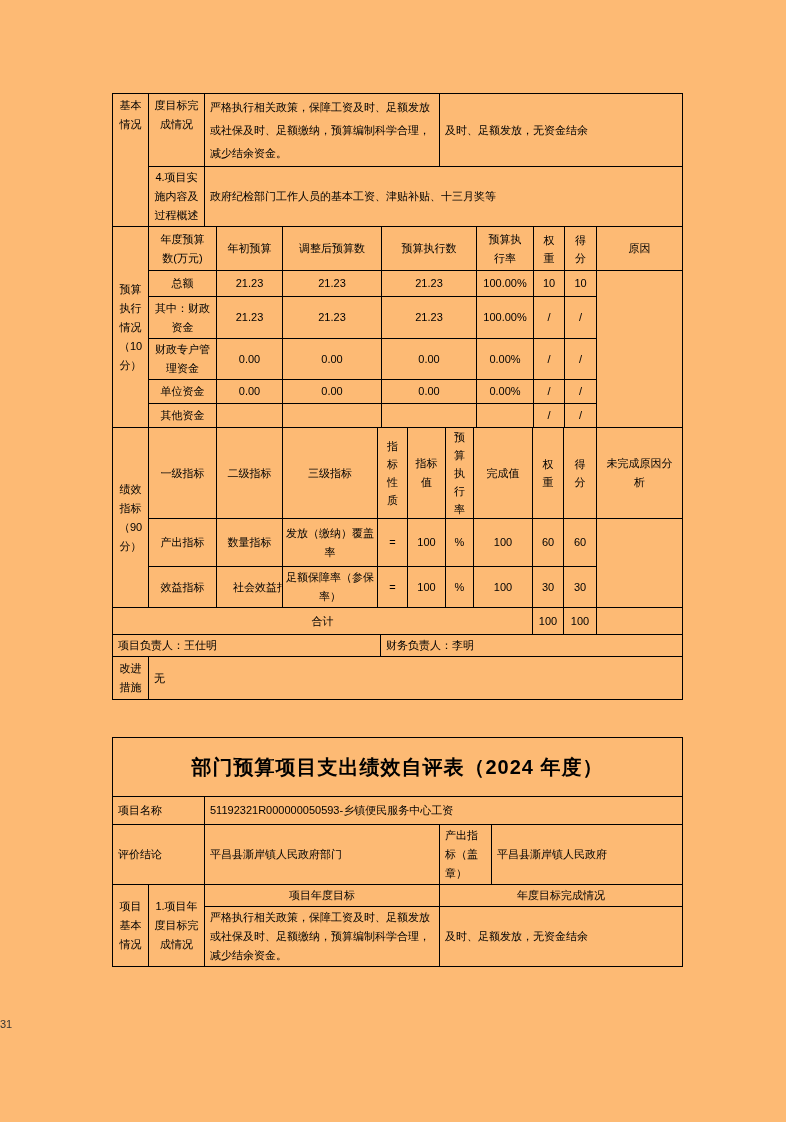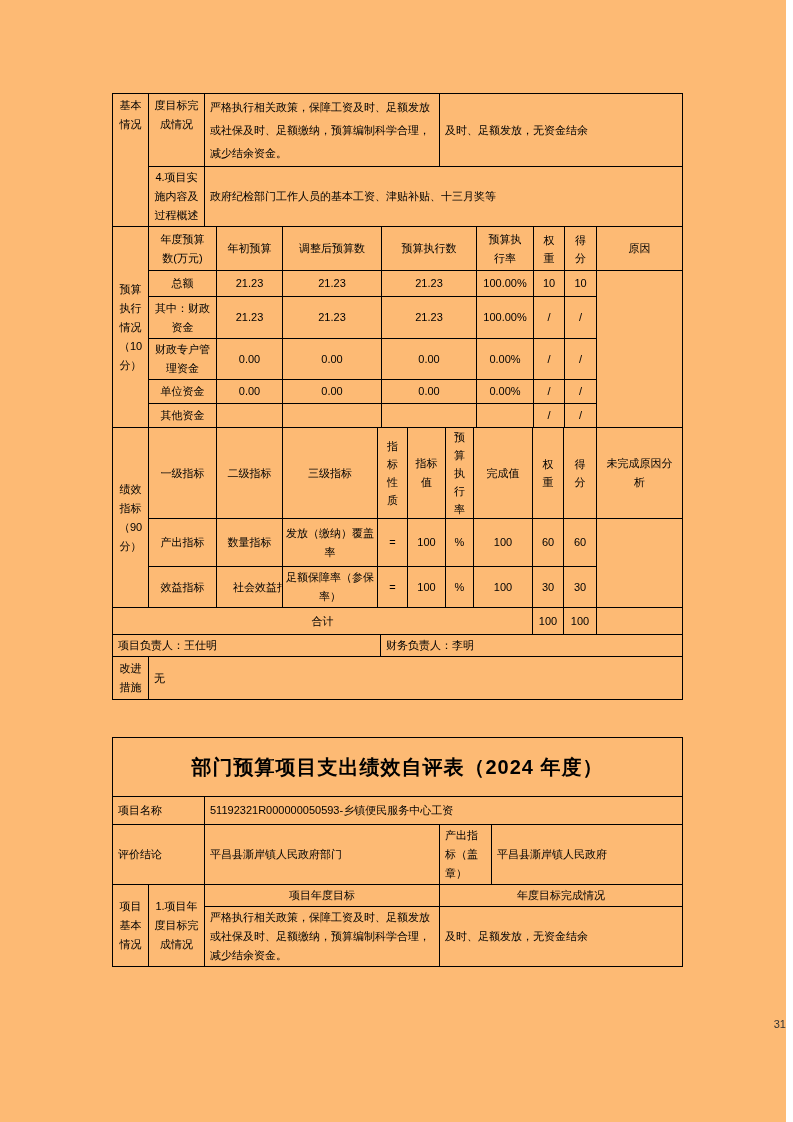--- a/index.html
+++ b/index.html
@@ -43,21 +43,21 @@
     font-size: 20px;
     font-weight: bold;
     line-height: 24px;
     letter-spacing: 1px;
   }
   .pageno {
     position: absolute;
     top: 1018px;
     left: 0;
     width: 100%;
-    text-align: right;
+    text-align: left;
     font-size: 11px;
     color: #333333;
   }
 </style>
 </head>
 <body>
 
 <div class="page">
   <div class="tables">
 

